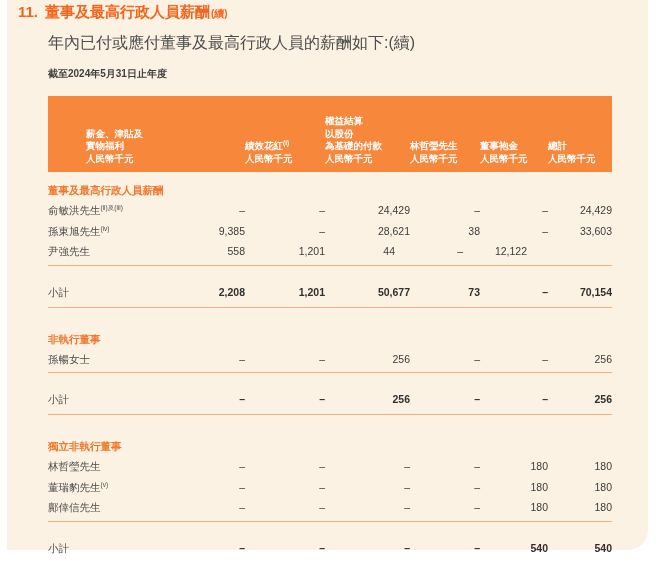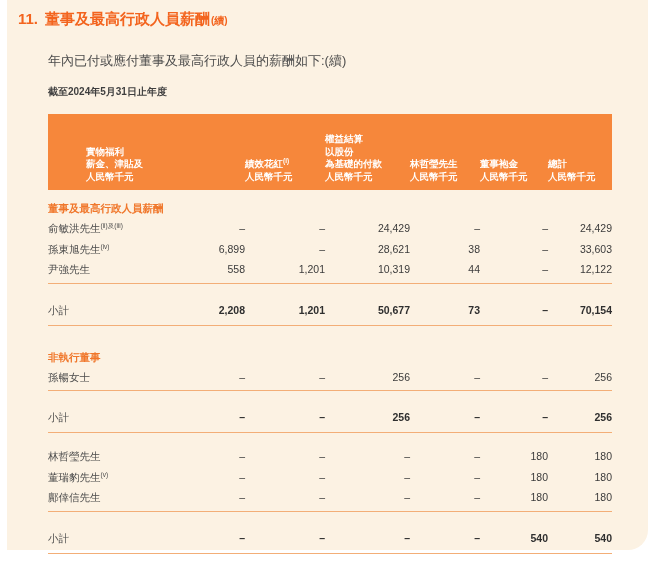--- a/index.html
+++ b/index.html
@@ -1,23 +1,23 @@
 <!DOCTYPE html>
 <html><head>
 <meta charset="utf-8">
 <style>
   html,body{margin:0;padding:0;background:#ffffff;width:660px;height:563px;overflow:hidden;
     font-family:"Liberation Sans","DejaVu Sans",sans-serif;-webkit-font-smoothing:antialiased;}
   .sheet{position:absolute;left:7px;top:0;width:641px;height:550px;background:#fcf2e3;
     border-radius:0 0 20px 0;}
-  .title-row{padding-top:9px;margin-left:11px;color:#f3641e;font-weight:bold;font-size:15px;
+  .title-row{padding-top:2px;margin-left:11px;color:#f3641e;font-weight:bold;font-size:15px;
     line-height:19px;display:flex;align-items:baseline;}
   .title-num{margin-right:7px;}
   .title-suffix{font-size:10px;font-weight:bold;margin-left:1px;}
-  .intro{margin:24px 0 0 41px;font-size:13px;color:#4c4c4c;line-height:14px;}
+  .intro{margin:13px 0 0 41px;font-size:16px;color:#4c4c4c;line-height:14px;}
   .period{margin:17px 0 0 41px;font-size:10px;color:#3f3f3f;font-weight:bold;line-height:14px;}
 
   .rtable{margin:15px 0 0 41px;width:564px;font-size:10.5px;color:#444;}
   .thead{background:#f6873b;display:flex;align-items:flex-end;height:76px;box-sizing:border-box;
     padding-bottom:7px;}
   .hspacer{width:38px;}
   .hcell{text-align:left;color:#ffffff;font-weight:bold;font-size:9.5px;line-height:12.5px;}
   .hcell sup{font-size:6.5px;line-height:0;}
   .c0{width:159px;} .c1{width:80px;} .c2{width:85px;} .c3{width:70px;} .c4{width:68px;} .c5{width:64px;}
 
@@ -44,22 +44,22 @@
   </div>
 
   <div class="intro">年內已付或應付董事及最高行政人員的薪酬如下:(續)</div>
 
   <div class="period">截至2024年5月31日止年度</div>
 
   <div class="rtable">
     <div class="thead">
         <div class="hspacer"></div>
         <div class="hcell c0">
+          <div>薪金、津貼及</div>
           <div>實物福利</div>
-          <div>薪金、津貼及</div>
           <div>人民幣千元</div>
         </div>
         <div class="hcell c1">
           <div>績效花紅<sup>(i)</sup></div>
           <div>人民幣千元</div>
         </div>
         <div class="hcell c2">
           <div>權益結算</div>
           <div>以股份</div>
           <div>為基礎的付款</div>
@@ -84,32 +84,31 @@
           <div class="tlabel"><span>俞敏洪先生</span><sup>(ii)及(iii)</sup></div>
           <div class="tc c0">–</div>
           <div class="tc c1">–</div>
           <div class="tc c2">24,429</div>
           <div class="tc c3">–</div>
           <div class="tc c4">–</div>
           <div class="tc c5">24,429</div>
         </div>
         <div class="trow">
           <div class="tlabel"><span>孫東旭先生</span><sup>(iv)</sup></div>
-          <div class="tc c0">6,899</div>
+          <div class="tc c0">9,385</div>
           <div class="tc c1">–</div>
           <div class="tc c2">28,621</div>
           <div class="tc c3">38</div>
           <div class="tc c4">–</div>
           <div class="tc c5">33,603</div>
         </div>
         <div class="trow rule-below">
           <div class="tlabel"><span>尹強先生</span></div>
           <div class="tc c0">558</div>
           <div class="tc c1">1,201</div>
-          <div class="tc c2">10,319</div>
           <div class="tc c3">44</div>
           <div class="tc c4">–</div>
           <div class="tc c5">12,122</div>
         </div>
         <div class="spacer-m"></div>
         <div class="trow subtotal-row bold-nums rule-below">
           <div class="tlabel"><span>小計</span></div>
           <div class="tc c0">2,208</div>
           <div class="tc c1">1,201</div>
           <div class="tc c2">50,677</div>
@@ -132,20 +131,21 @@
         <div class="trow subtotal-row bold-nums rule-below">
           <div class="tlabel"><span>小計</span></div>
           <div class="tc c0">–</div>
           <div class="tc c1">–</div>
           <div class="tc c2">256</div>
           <div class="tc c3">–</div>
           <div class="tc c4">–</div>
           <div class="tc c5">256</div>
         </div>
         <div class="spacer-s"></div>
+        <div class="section-row">獨立非執行董事</div>
         <div class="trow">
           <div class="tlabel"><span>林哲瑩先生</span></div>
           <div class="tc c0">–</div>
           <div class="tc c1">–</div>
           <div class="tc c2">–</div>
           <div class="tc c3">–</div>
           <div class="tc c4">180</div>
           <div class="tc c5">180</div>
         </div>
         <div class="trow">

